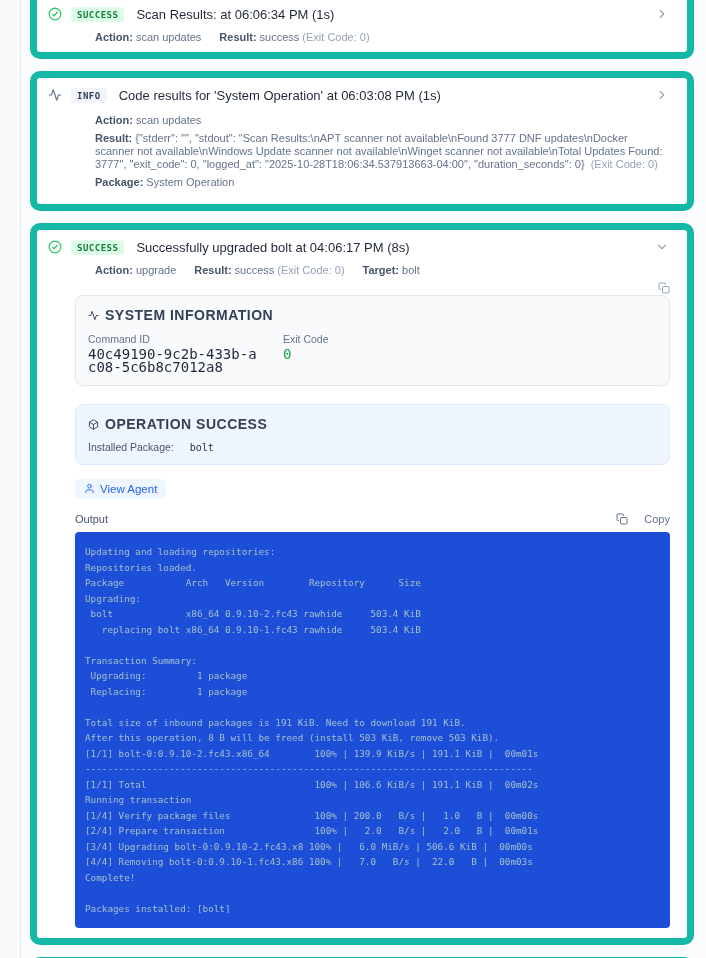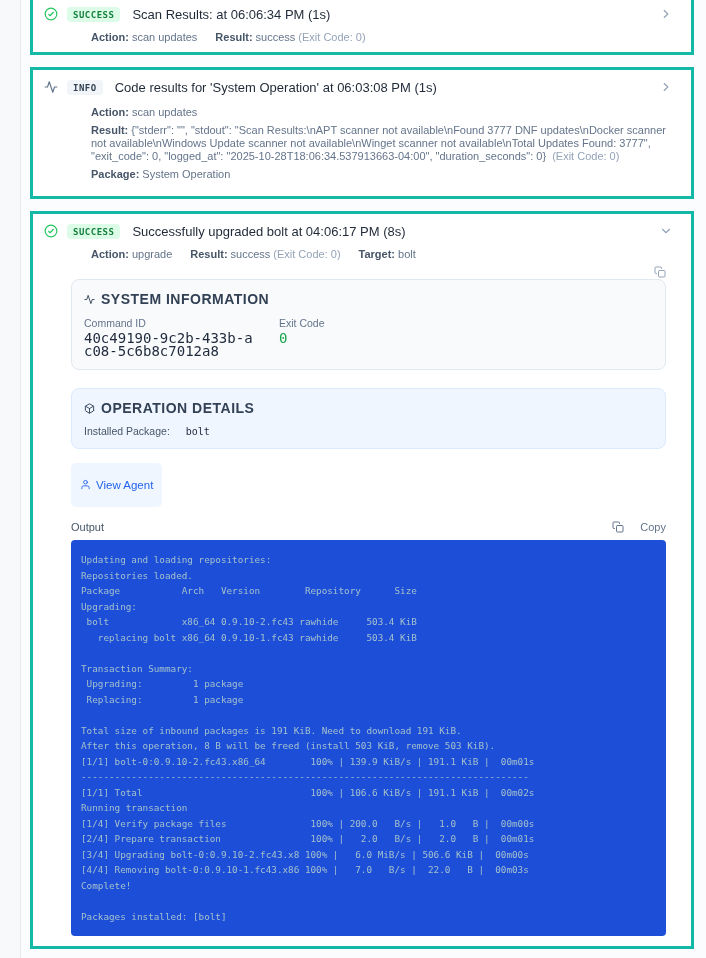--- a/index.html
+++ b/index.html
@@ -1,21 +1,21 @@
 <!DOCTYPE html>
 <html><head>
 <meta charset="utf-8">
 <style>
   * { margin:0; padding:0; box-sizing:border-box; }
   html,body { width:706px; height:958px; overflow:hidden; }
   body { background:#fbfcfd; font-family:"Liberation Sans", sans-serif; color:#1e293b; }
   .gutter { position:fixed; left:0; top:0; width:21px; height:958px; background:#f7f9fb; border-right:1px solid #e7ebf0; }
   .feed { margin-left:22px; padding:0 12px 0 8px; }
 
-  .card { background:#ffffff; border:3px solid #14b8a6; border-radius:0; margin-bottom:12px; padding:6px 18px 10px 11px; }
+  .card { background:#ffffff; border:7px solid #14b8a6; border-radius:10px; margin-bottom:12px; padding:6px 18px 10px 11px; }
   .card-first { border-top:none; border-top-left-radius:0; border-top-right-radius:0; padding-top:3px; padding-bottom:8px; }
 
   .card-head { display:flex; align-items:center; gap:9px; min-height:22px; cursor:pointer; }
   .lead-icon { width:14px; height:14px; flex:0 0 14px; display:flex; }
   .lead-icon svg { width:14px; height:14px; }
   .badge { font-family:"DejaVu Sans Mono", monospace; font-size:9px; font-weight:700; letter-spacing:.5px; padding:3px 6px 2px; border-radius:4px; white-space:nowrap; }
   .badge-success { background:#dcfce7; color:#15803d; }
   .badge-info { background:#f1f5f9; color:#334155; }
   .title { font-size:13px; font-weight:500; color:#1f2937; margin-left:3px; }
   .chev { margin-left:auto; display:flex; }
@@ -40,21 +40,21 @@
   .col1 { width:195px; }
   .flabel { font-size:10.5px; color:#64748b; margin-bottom:3px; }
   .fval { font-family:"DejaVu Sans Mono", monospace; font-size:14px; line-height:13px; color:#1e293b; }
   .cmdid { width:176px; word-break:break-all; }
   .green { color:#16a34a; }
 
   .op-box { border:1px solid #dbeafe; background:#eff6ff; border-radius:8px; padding:11px 12px; margin-top:18px; }
   .op-row { margin-top:9px; font-size:10.5px; color:#475569; display:flex; align-items:baseline; }
   .op-val { font-family:"DejaVu Sans Mono", monospace; font-size:10px; color:#1e293b; margin-left:16px; }
 
-  .agent-btn { margin-top:14px; display:inline-flex; align-items:flex-start; gap:5px; background:#eff6ff; color:#2563eb; border:none; border-radius:5px; padding:16px 9px; font-size:11.5px; font-family:inherit; cursor:pointer; }
+  .agent-btn { margin-top:14px; display:inline-flex; align-items:flex-start; gap:5px; background:#eff6ff; color:#2563eb; border:none; border-radius:5px; padding:4px 9px; font-size:11.5px; font-family:inherit; cursor:pointer; }
   .agent-btn svg { width:11px; height:11px; }
 
   .out-row { margin-top:14px; display:flex; align-items:center; justify-content:space-between; }
   .out-label { font-size:11px; color:#475569; }
 
   .terminal { margin-top:7px; background:#1d4ed8; border-radius:4px; padding:12px 10px; height:396px; overflow:hidden; }
   .terminal pre { font-family:"DejaVu Sans Mono", monospace; font-size:9.3px; line-height:15.5px; color:#a3c0cc; white-space:pre; }
 </style>
 </head>
 <body>
@@ -158,21 +158,21 @@
         </div>
       </div>
 
       <div class="op-box">
         <div class="box-head">
           <svg viewBox="0 0 24 24" fill="none" stroke="#334155" stroke-width="2" stroke-linecap="round" stroke-linejoin="round">
               <path d="M21 16V8a2 2 0 0 0-1-1.73l-7-4a2 2 0 0 0-2 0l-7 4A2 2 0 0 0 3 8v8a2 2 0 0 0 1 1.73l7 4a2 2 0 0 0 2 0l7-4A2 2 0 0 0 21 16z"></path>
               <polyline points="3.27 6.96 12 12.01 20.73 6.96"></polyline>
               <line x1="12" y1="22.08" x2="12" y2="12"></line>
             </svg>
-          <span>OPERATION DETAILS</span>
+          <span>OPERATION SUCCESS</span>
         </div>
         <div class="op-row">
           <span>Installed Package:</span>
           <span class="op-val">bolt</span>
         </div>
       </div>
 
       <button class="agent-btn">
         <svg viewBox="0 0 24 24" fill="none" stroke="#2563eb" stroke-width="2" stroke-linecap="round" stroke-linejoin="round">
             <path d="M20 21v-2a4 4 0 0 0-4-4H8a4 4 0 0 0-4 4v2"></path>

